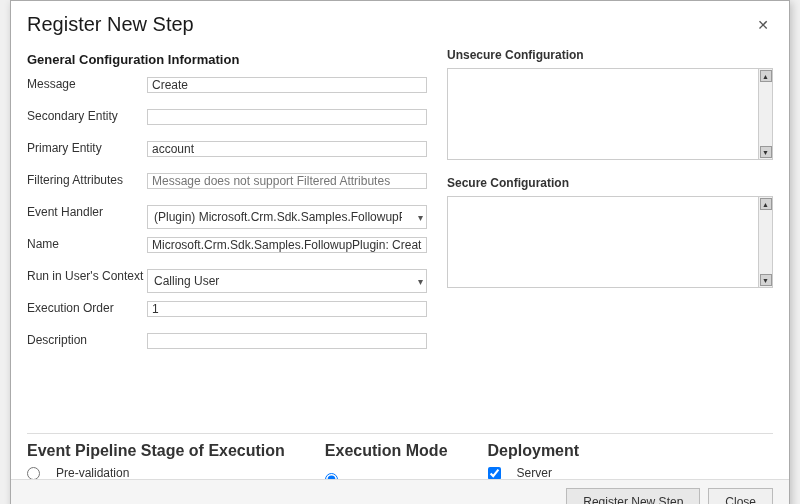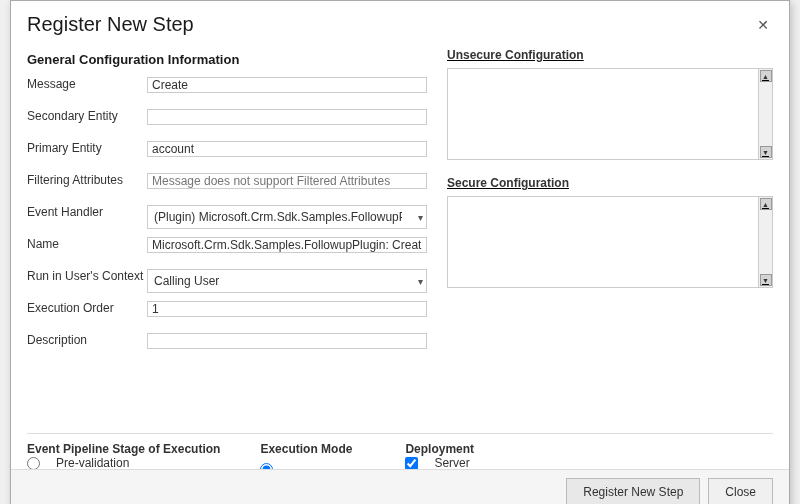--- a/index.html
+++ b/index.html
@@ -48,21 +48,20 @@
     .dialog-body {
       display: flex;
       padding: 8px 16px 60px 16px;
       gap: 20px;
     }
     .left-panel {
       flex: 0 0 400px;
     }
     .right-panel {
       flex: 1;
-      text-decoration: underline;
     }
     .section-title {
       font-size: 13px;
       font-weight: 600;
       color: #1a1a1a;
       margin-bottom: 10px;
       margin-top: 4px;
     }
     .form-row {
       display: flex;
@@ -157,23 +156,24 @@
       padding: 0 16px 0 16px;
     }
     .pipeline-grid {
       display: flex;
       gap: 0;
     }
     .pipeline-col {
       margin-right: 20px;
     }
     .pipeline-col-title {
-      font-size: 12px;
+      font-size: 16px;
       font-weight: 600;
       color: #333;
+      margin-bottom: 6px;
     }
     .radio-row, .checkbox-row {
       display: flex;
       align-items: center;
       margin-bottom: 5px;
       font-size: 12px;
       color: #333;
       gap: 11px;
     }
     .radio-row input, .checkbox-row input {

